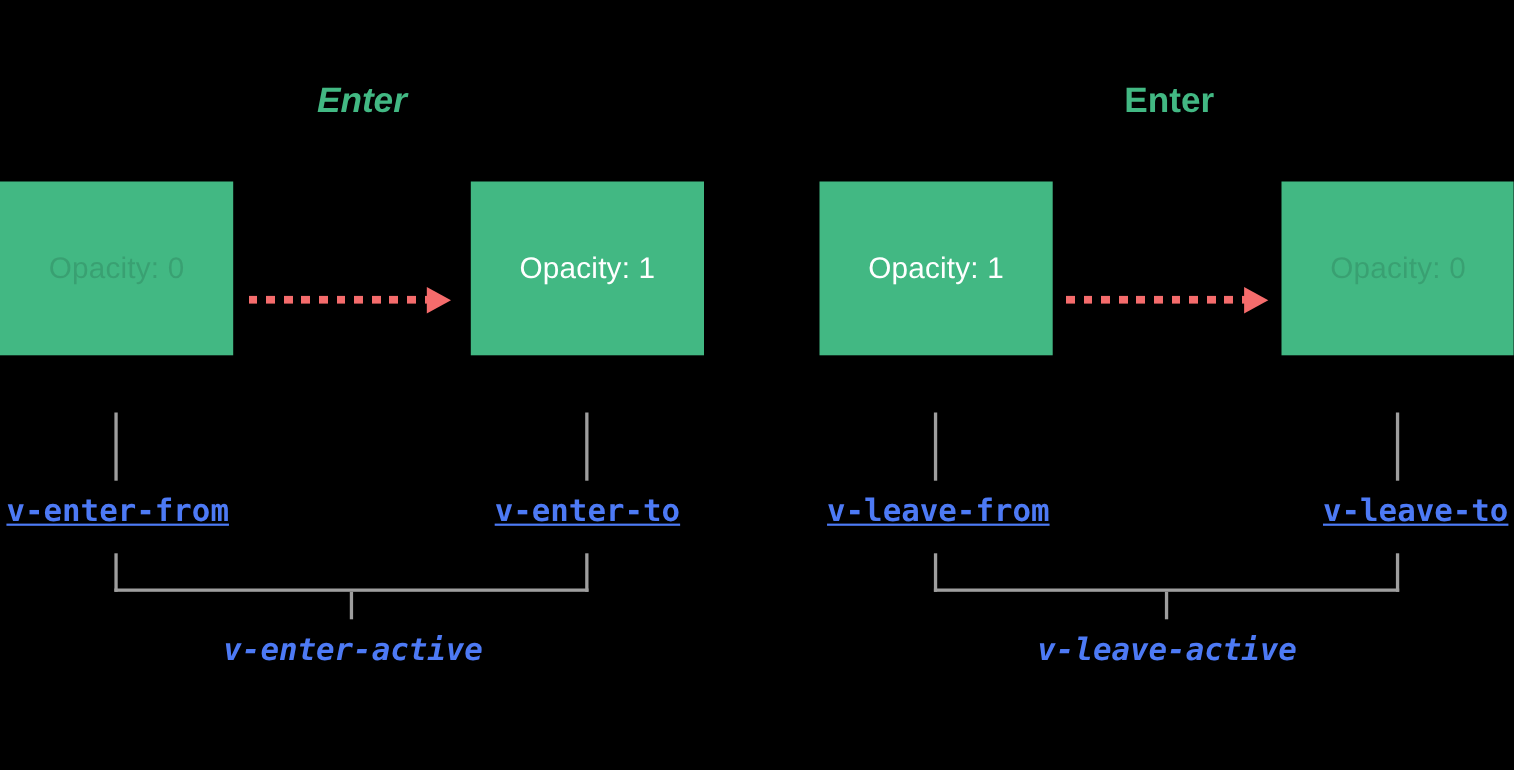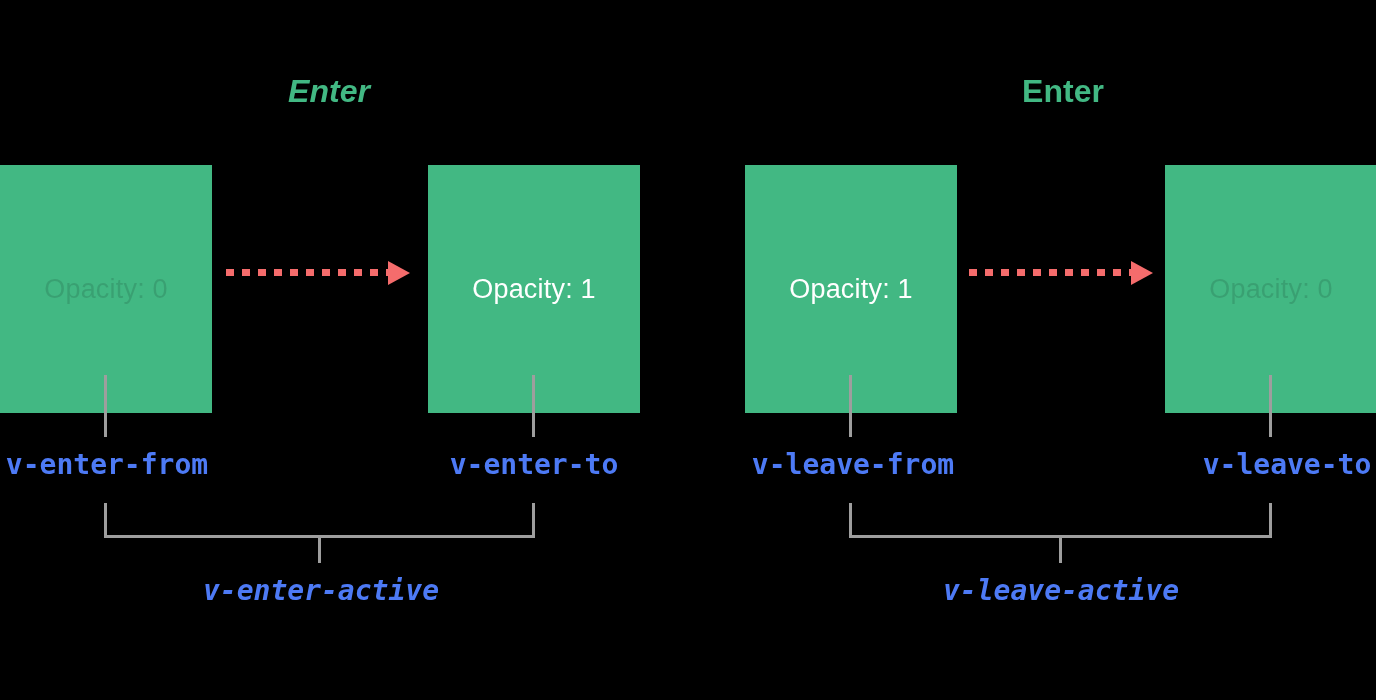--- a/index.html
+++ b/index.html
@@ -25,21 +25,21 @@
     font-weight:bold;
     color:var(--green);
     line-height:32px;
     top:75px;
     transform:translateX(-50%);
     white-space:nowrap;
   }
   .box{
     top:165px;
     width:212px;
-    height:248px;
+    height:158px;
     background:var(--green);
     display:flex;
     align-items:center;
     justify-content:center;
   }
   .box-label{
     font-size:27px;
     line-height:27px;
     letter-spacing:0.2px;
     white-space:nowrap;
@@ -73,21 +73,21 @@
   .stem{top:538px;height:25px;}
   .cls-label{
     font-family:"DejaVu Sans Mono", monospace;
     font-weight:bold;
     font-size:28px;
     line-height:34px;
     color:var(--blue);
     transform:translateX(-50%);
     white-space:nowrap;
   }
-  .cls-fromto{top:448px;}
+  .cls-fromto{top:448px;text-decoration:underline;}
   .cls-active{top:574px;font-style:italic;}
 </style>
 </head>
 <body>
 
 <div class="abs title" style="left:329px;font-style:italic;">Enter</div>
 
 <div class="abs box" style="left:0px;">
   <span class="box-label faded">Opacity: 0</span>
 </div>

